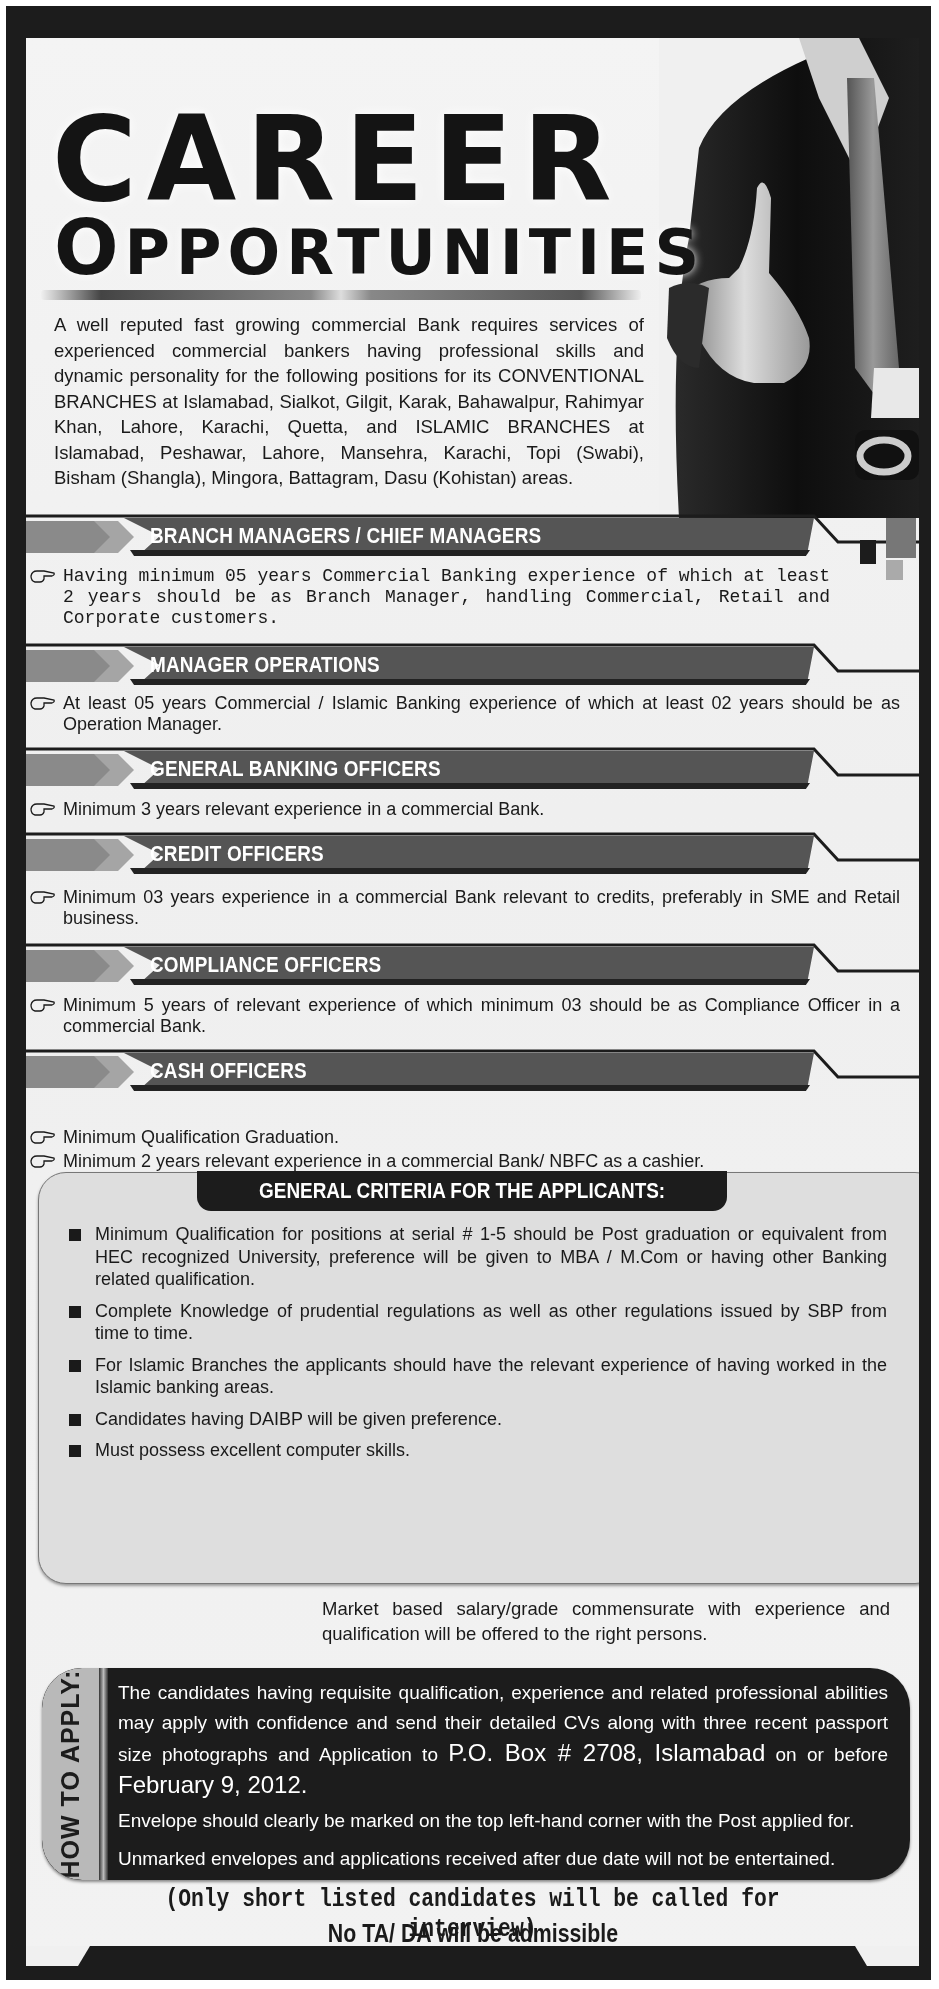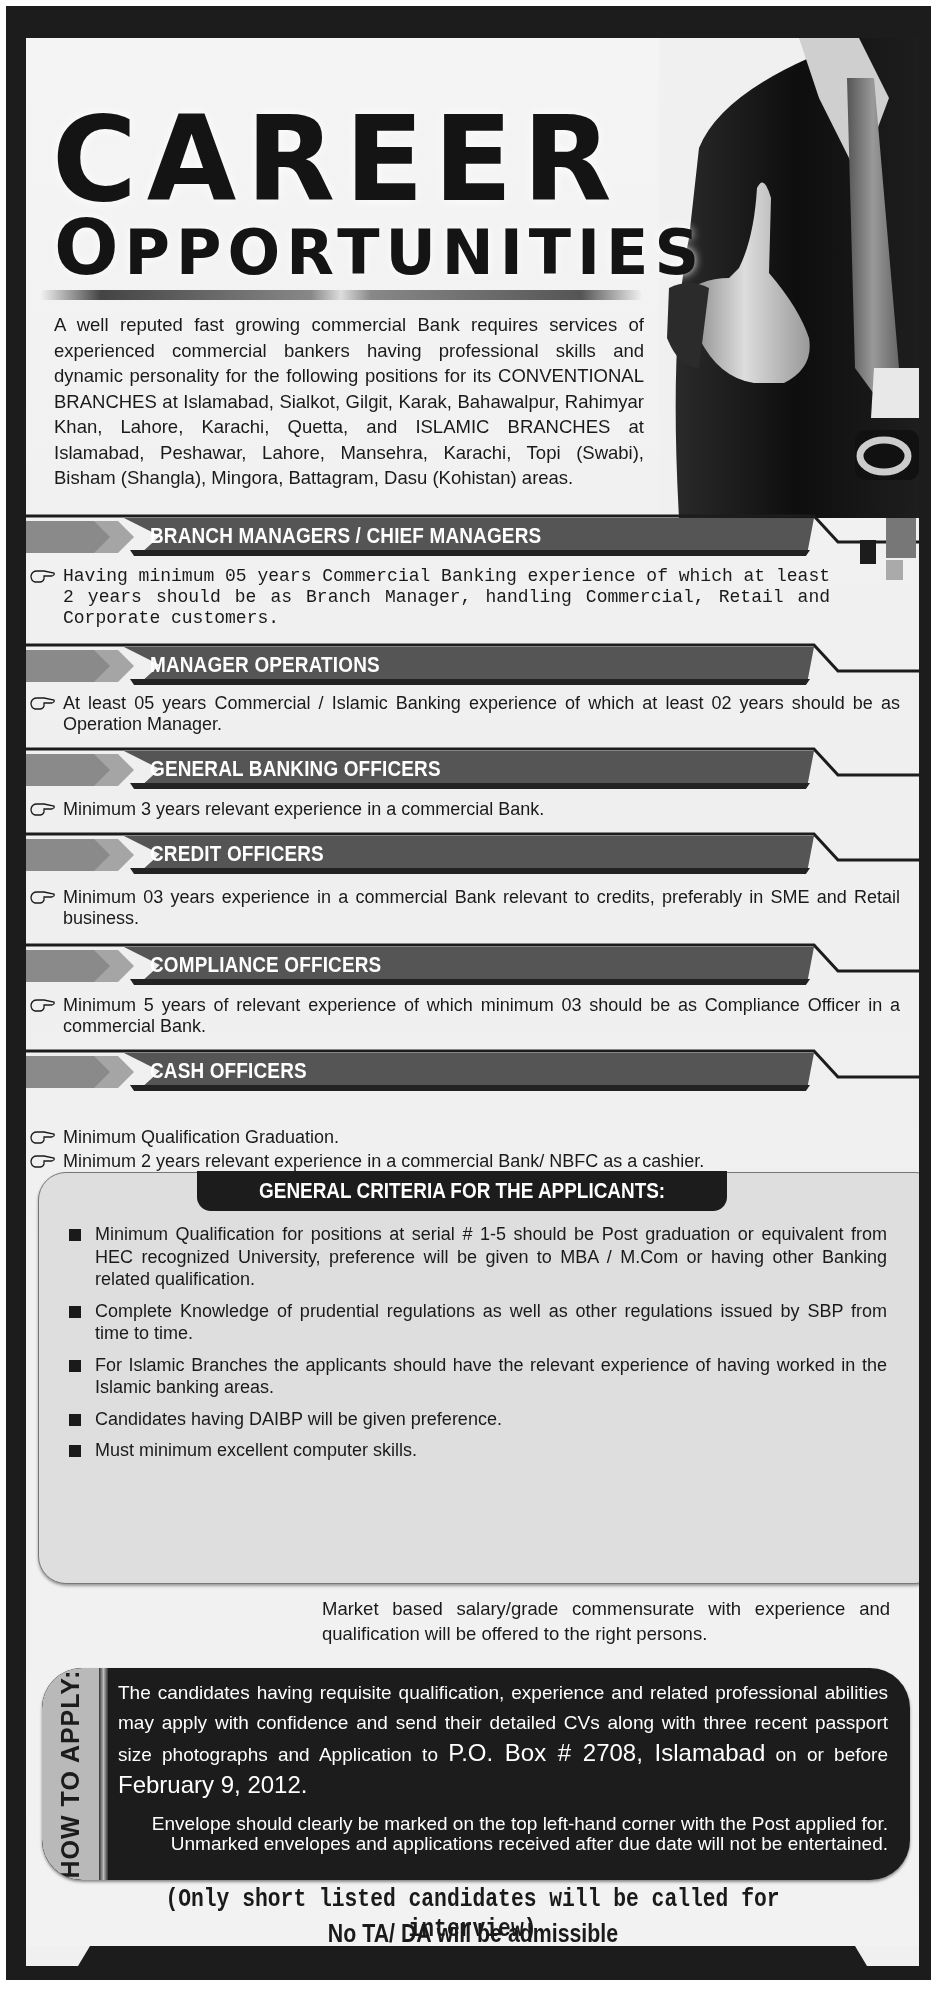--- a/index.html
+++ b/index.html
@@ -65,21 +65,21 @@
   .apply { position:absolute; left:16px; top:1630px; width:868px; height:212px; background:#1c1c1c;
            border-radius:40px 40px 40px 40px; box-shadow:0 2px 3px #888; overflow:hidden; }
   .apply-side { position:absolute; left:0; top:0; width:57px; height:100%; background:#b9b9b9;
                 border-radius:40px 0 0 40px; }
   .apply-sidebar-shine { position:absolute; left:57px; top:0; width:9px; height:100%;
                          background:linear-gradient(90deg,#333,#bbb 50%,#333); }
   .apply-label { position:absolute; left:28px; top:106px; transform:translate(-50%,-50%) rotate(-90deg);
                  white-space:nowrap; font-weight:bold; font-size:25px; color:#1c1c1c; letter-spacing:1px; }
   .apply-text { position:absolute; left:76px; top:10px; width:770px; color:#fff; font-size:19px; line-height:30px; text-align:justify; }
   .apply-text .em { font-size:24px; }
-  .apply-text .p2 { line-height:20px; text-align:right;margin-top:12px; }
+  .apply-text .p2 { line-height:38px; text-align:left; }
   
   .foot1 { position:absolute; left:0; top:1846px; width:893px; text-align:center; font-weight:bold; font-size:26px;font-family:Liberation Mono, monospace; }
   .foot2 { position:absolute; left:0; top:1880px; width:893px; text-align:center; font-weight:bold; font-size:26px; }
   .foot1 span, .foot2 span { display:inline-block; transform:scaleX(0.82); }
 </style>
 </head>
 <body>
 
 <div class="frame">
   <div class="paper">
@@ -258,21 +258,21 @@
       </div>
     </div>
 
     <div class="criteria">
       <div class="criteria-head"><span>GENERAL CRITERIA FOR THE APPLICANTS:</span></div>
       <div class="criteria-list">
         <div class="ci"><span class="sq"></span><span>Minimum Qualification for positions at serial # 1-5 should be Post graduation or equivalent from HEC recognized University, preference will be given to MBA / M.Com or having other Banking related qualification.</span></div>
         <div class="ci"><span class="sq"></span><span>Complete Knowledge of prudential regulations as well as other regulations issued by SBP from time to time.</span></div>
         <div class="ci"><span class="sq"></span><span>For Islamic Branches the applicants should have the relevant experience of having worked in the Islamic banking areas.</span></div>
         <div class="ci"><span class="sq"></span><span>Candidates having DAIBP will be given preference.</span></div>
-        <div class="ci"><span class="sq"></span><span>Must minimum excellent computer skills.</span></div>
+        <div class="ci"><span class="sq"></span><span>Must possess excellent computer skills.</span></div>
       </div>
     </div>
 
     <div class="terms-text">Market based salary/grade commensurate with experience and qualification will be offered to the right persons.</div>
 
     <div class="apply">
       <div class="apply-side"></div>
       <div class="apply-sidebar-shine"></div>
       <div class="apply-label">HOW TO APPLY:</div>
       <div class="apply-text">

